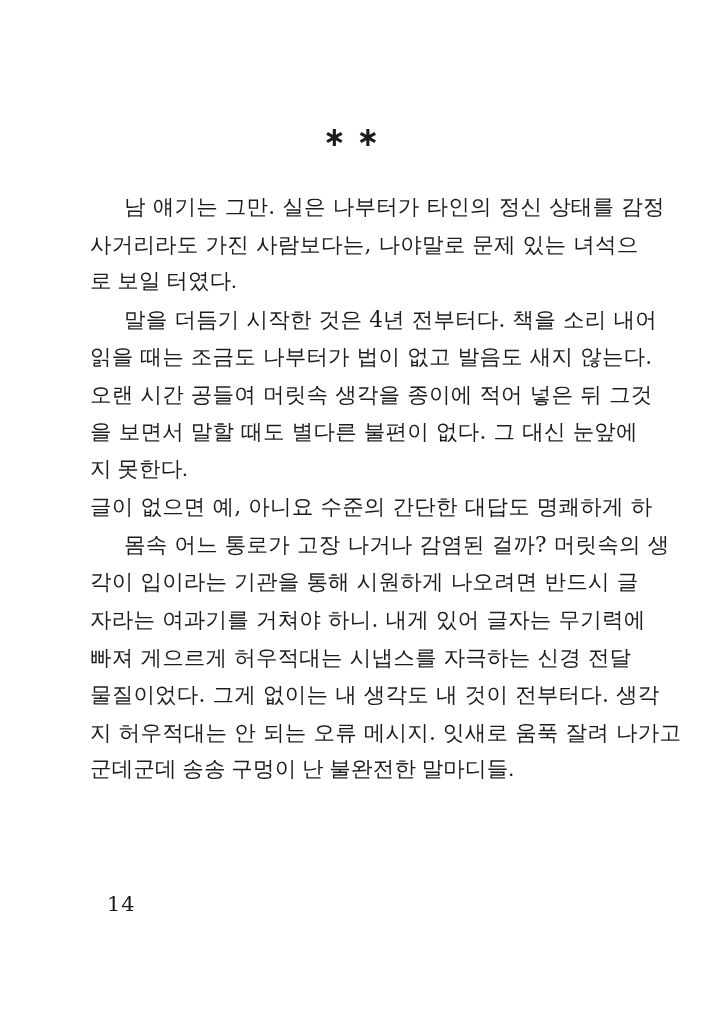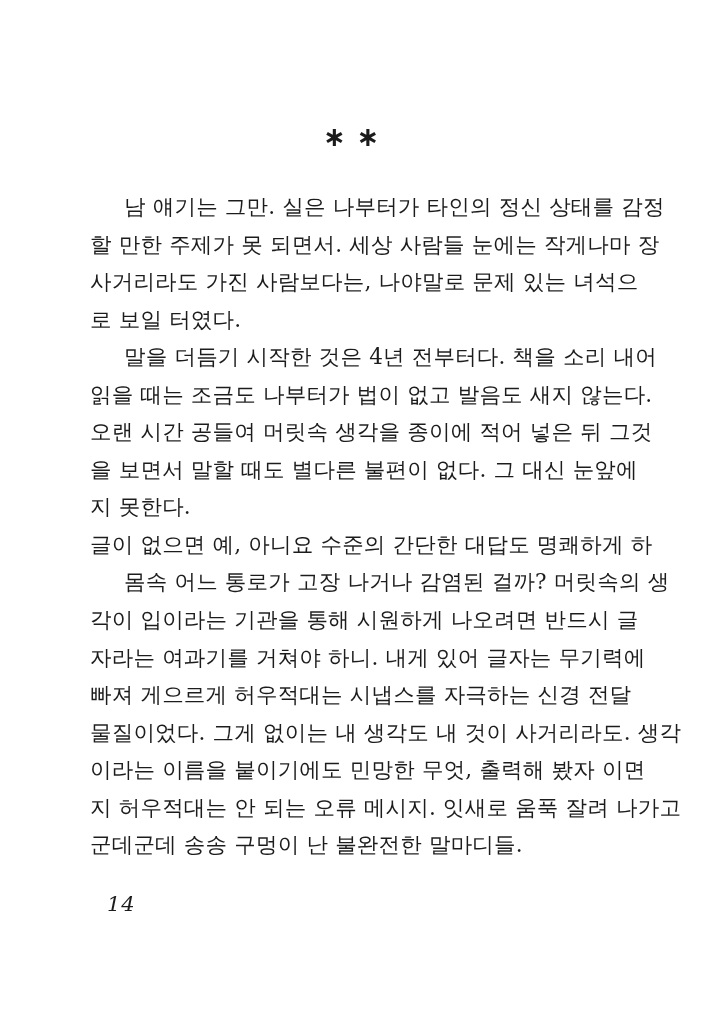--- a/index.html
+++ b/index.html
@@ -36,53 +36,50 @@
     line-height: 37.55px;
     letter-spacing: 0.2px;
   }
   .line {
     height: 37.55px;
     text-align: justify;
     text-align-last: justify;
     white-space: nowrap;
   }
   .line.indent { text-indent: 34px; }
-  .line.last   { text-align-last: left; }
+  .line.last   { text-align-last: left; font-family: Liberation Serif, serif; }
   .page-number {
     position: absolute;
     left: 107px;
     top: 892px;
     font-size: 21px;
     line-height: 24px;
     letter-spacing: 1px;
     color: var(--ink, #1c1c1c);
-    font-style: italic;
   }
 </style>
 </head>
 <body>
 
 <div class="book-page">
   <div class="separator">∗∗</div>
 
   <div class="text-block" id="text-block">
       <div class="line indent">남 얘기는 그만. 실은 나부터가 타인의 정신 상태를 감정</div>
-      <div class="line">할 만한 주제가 못 되면서. 세상 사람들 눈에는 작게나마 장</div>
       <div class="line">사거리라도 가진 사람보다는, 나야말로 문제 있는 녀석으</div>
       <div class="line last">로 보일 터였다.</div>
       <div class="line indent">말을 더듬기 시작한 것은 4년 전부터다. 책을 소리 내어</div>
       <div class="line">읽을 때는 조금도 나부터가 법이 없고 발음도 새지 않는다.</div>
       <div class="line">오랜 시간 공들여 머릿속 생각을 종이에 적어 넣은 뒤 그것</div>
       <div class="line">을 보면서 말할 때도 별다른 불편이 없다. 그 대신 눈앞에</div>
       <div class="line last">지 못한다.</div>
       <div class="line">글이 없으면 예, 아니요 수준의 간단한 대답도 명쾌하게 하</div>
       <div class="line indent">몸속 어느 통로가 고장 나거나 감염된 걸까? 머릿속의 생</div>
       <div class="line">각이 입이라는 기관을 통해 시원하게 나오려면 반드시 글</div>
       <div class="line">자라는 여과기를 거쳐야 하니. 내게 있어 글자는 무기력에</div>
       <div class="line">빠져 게으르게 허우적대는 시냅스를 자극하는 신경 전달</div>
-      <div class="line">물질이었다. 그게 없이는 내 생각도 내 것이 사거리라도. 생각</div>
-      <div class="line">이라는 이름을 붙이기에도 민망한 무엇, 출력해 봤자 이면</div>
+      <div class="line">물질이었다. 그게 없이는 내 생각도 내 것이 전부터다. 생각</div>
       <div class="line">지 허우적대는 안 되는 오류 메시지. 잇새로 움푹 잘려 나가고</div>
       <div class="line last">군데군데 송송 구멍이 난 불완전한 말마디들.</div>
     </div>
 
   <div class="page-number">14</div>
 </div>
 
 </body></html>

